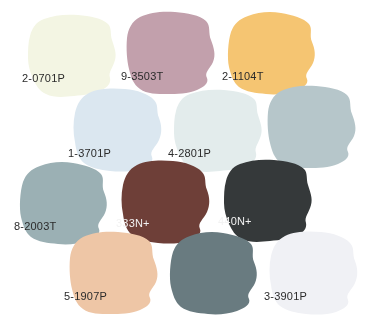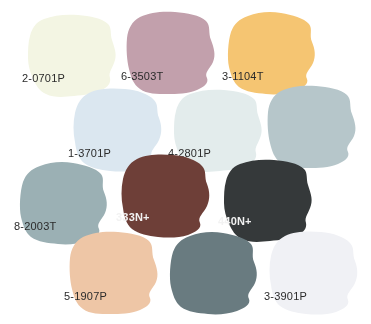--- a/index.html
+++ b/index.html
@@ -55,27 +55,27 @@
     <div class="swatch" style="left: 22px; top: 10px;">
       <svg class="swatch-shape" viewBox="0 0 96 92" preserveAspectRatio="none">
         <path d="M8,26 C10,18 14,12 22,9 C32,5 44,4 56,5 C68,6 80,8 86,14 C90,18 88,24 90,30 C92,37 95,43 93,50 C91,58 86,62 88,68 C89,73 86,77 80,80 C72,84 62,85 52,86 C42,87 32,88 24,84 C17,81 14,75 11,69 C8,62 6,55 6,48 C6,40 6,33 8,26 Z" fill="#f3f5e3"></path>
       </svg>
       <span class="swatch-label lbl-low" style="color: rgb(43, 43, 43);">2-0701P</span>
     </div>
     <div class="swatch" style="left: 121px; top: 8px;">
       <svg class="swatch-shape" viewBox="0 0 96 92" preserveAspectRatio="none">
         <path d="M6,30 C7,21 11,13 19,9 C29,4 42,3 54,4 C66,5 79,7 85,13 C90,18 87,25 90,32 C93,40 95,47 92,54 C89,61 83,64 86,70 C88,75 83,79 76,82 C67,86 56,86 46,86 C36,86 26,86 19,81 C12,76 10,69 8,61 C6,53 5,41 6,30 Z" fill="#c2a0ac"></path>
       </svg>
-      <span class="swatch-label lbl-low" style="color: rgb(43, 43, 43);">6-3503T</span>
+      <span class="swatch-label lbl-low" style="color: rgb(43, 43, 43);">9-3503T</span>
     </div>
     <div class="swatch" style="left: 222px; top: 8px;">
       <svg class="swatch-shape" viewBox="0 0 96 92" preserveAspectRatio="none">
         <path d="M9,24 C12,16 17,11 26,8 C36,4 48,3 59,5 C70,7 82,10 87,16 C91,21 87,27 90,34 C93,41 94,48 91,55 C88,62 82,65 85,71 C87,76 81,80 73,83 C64,86 54,87 44,86 C34,85 24,84 17,79 C11,74 9,67 7,59 C5,50 6,33 9,24 Z" fill="#f5c572"></path>
       </svg>
-      <span class="swatch-label lbl-low" style="color: rgb(43, 43, 43);">3-1104T</span>
+      <span class="swatch-label lbl-low" style="color: rgb(43, 43, 43);">2-1104T</span>
     </div>
     <div class="swatch" style="left: 68px; top: 85px;">
       <svg class="swatch-shape" viewBox="0 0 96 92" preserveAspectRatio="none">
         <path d="M7,28 C9,19 13,12 21,8 C31,3 45,3 57,4 C69,5 81,9 86,15 C91,20 88,26 91,33 C94,41 94,48 91,55 C88,62 81,66 84,72 C86,77 80,81 72,84 C63,87 52,87 42,86 C32,85 23,83 16,78 C10,73 8,65 7,57 C5,48 5,37 7,28 Z" fill="#dbe7f0"></path>
       </svg>
       <span class="swatch-label lbl-low" style="color: rgb(43, 43, 43);">1-3701P</span>
     </div>
     <div class="swatch" style="left: 168px; top: 85px;">
       <svg class="swatch-shape" viewBox="0 0 96 92" preserveAspectRatio="none">
         <path d="M8,26 C10,18 14,12 22,9 C32,5 44,4 56,5 C68,6 80,8 86,14 C90,18 88,24 90,30 C92,37 95,43 93,50 C91,58 86,62 88,68 C89,73 86,77 80,80 C72,84 62,85 52,86 C42,87 32,88 24,84 C17,81 14,75 11,69 C8,62 6,55 6,48 C6,40 6,33 8,26 Z" fill="#e3ecec"></path>
@@ -86,31 +86,31 @@
       <svg class="swatch-shape" viewBox="0 0 96 92" preserveAspectRatio="none">
         <path d="M6,30 C7,21 11,13 19,9 C29,4 42,3 54,4 C66,5 79,7 85,13 C90,18 87,25 90,32 C93,40 95,47 92,54 C89,61 83,64 86,70 C88,75 83,79 76,82 C67,86 56,86 46,86 C36,86 26,86 19,81 C12,76 10,69 8,61 C6,53 5,41 6,30 Z" fill="#b6c6ca"></path>
       </svg>
     </div>
     <div class="swatch" style="left: 14px; top: 158px;">
       <svg class="swatch-shape" viewBox="0 0 96 92" preserveAspectRatio="none">
         <path d="M9,24 C12,16 17,11 26,8 C36,4 48,3 59,5 C70,7 82,10 87,16 C91,21 87,27 90,34 C93,41 94,48 91,55 C88,62 82,65 85,71 C87,76 81,80 73,83 C64,86 54,87 44,86 C34,85 24,84 17,79 C11,74 9,67 7,59 C5,50 6,33 9,24 Z" fill="#9bb0b4"></path>
       </svg>
       <span class="swatch-label lbl-low" style="color: rgb(43, 43, 43);">8-2003T</span>
     </div>
-    <div class="swatch dark" style="left: 116px; top: 151px; font-weight: bold;">
+    <div class="swatch dark" style="left: 116px; top: 157px;">
       <svg class="swatch-shape" viewBox="0 0 96 92" preserveAspectRatio="none">
         <path d="M7,28 C9,19 13,12 21,8 C31,3 45,3 57,4 C69,5 81,9 86,15 C91,20 88,26 91,33 C94,41 94,48 91,55 C88,62 81,66 84,72 C86,77 80,81 72,84 C63,87 52,87 42,86 C32,85 23,83 16,78 C10,73 8,65 7,57 C5,48 5,37 7,28 Z" fill="#6e3f38"></path>
       </svg>
       <span class="swatch-label lbl-mid" style="color: rgb(242, 242, 242);">333N+</span>
     </div>
     <div class="swatch dark" style="left: 218px; top: 155px;">
       <svg class="swatch-shape" viewBox="0 0 96 92" preserveAspectRatio="none">
         <path d="M8,26 C10,18 14,12 22,9 C32,5 44,4 56,5 C68,6 80,8 86,14 C90,18 88,24 90,30 C92,37 95,43 93,50 C91,58 86,62 88,68 C89,73 86,77 80,80 C72,84 62,85 52,86 C42,87 32,88 24,84 C17,81 14,75 11,69 C8,62 6,55 6,48 C6,40 6,33 8,26 Z" fill="#35393a"></path>
       </svg>
-      <span class="swatch-label lbl-mid" style="color: rgb(242, 242, 242); font-weight: bold;">440N+</span>
+      <span class="swatch-label lbl-mid" style="color: rgb(242, 242, 242);">440N+</span>
     </div>
     <div class="swatch" style="left: 64px; top: 228px;">
       <svg class="swatch-shape" viewBox="0 0 96 92" preserveAspectRatio="none">
         <path d="M6,30 C7,21 11,13 19,9 C29,4 42,3 54,4 C66,5 79,7 85,13 C90,18 87,25 90,32 C93,40 95,47 92,54 C89,61 83,64 86,70 C88,75 83,79 76,82 C67,86 56,86 46,86 C36,86 26,86 19,81 C12,76 10,69 8,61 C6,53 5,41 6,30 Z" fill="#eec6a6"></path>
       </svg>
       <span class="swatch-label lbl-low" style="color: rgb(43, 43, 43);">5-1907P</span>
     </div>
     <div class="swatch dark" style="left: 164px; top: 228px;">
       <svg class="swatch-shape" viewBox="0 0 96 92" preserveAspectRatio="none">
         <path d="M9,24 C12,16 17,11 26,8 C36,4 48,3 59,5 C70,7 82,10 87,16 C91,21 87,27 90,34 C93,41 94,48 91,55 C88,62 82,65 85,71 C87,76 81,80 73,83 C64,86 54,87 44,86 C34,85 24,84 17,79 C11,74 9,67 7,59 C5,50 6,33 9,24 Z" fill="#697b80"></path>

